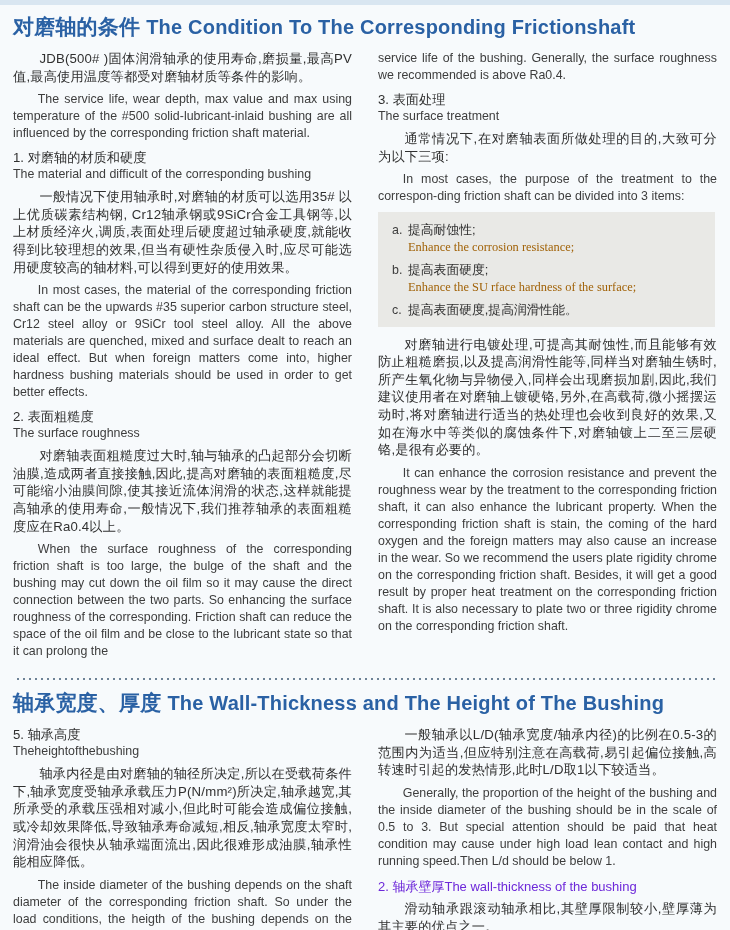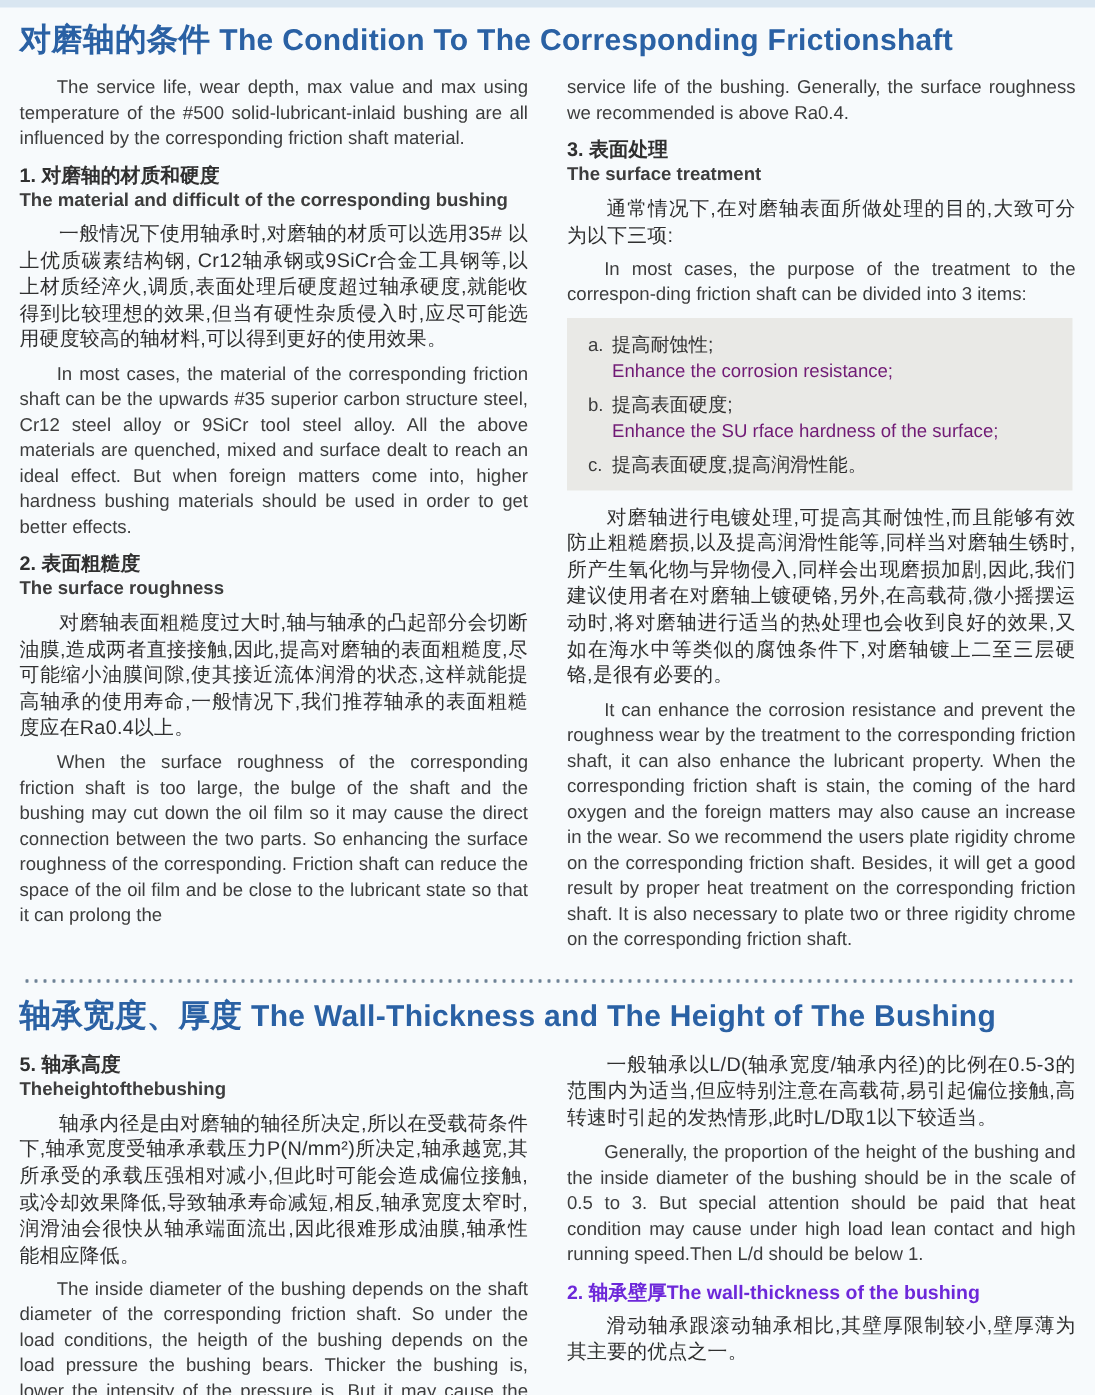--- a/index.html
+++ b/index.html
@@ -31,36 +31,36 @@
     margin:0 0 6px 0; color:#303030;
     letter-spacing:.2px;
   }
   .p-en {
     font-size:12.4px; line-height:17px;
     text-indent:2em; text-align:justify;
     margin:0 0 7px 0; color:#3d3d3d;
   }
   .p-en.no-indent { text-indent:0; }
 
-  .subhead { margin:5px 0 5px 0;font-weight:bold; }
+  .subhead { margin:5px 0 5px 0; }
   .subhead .zh { display:block; font-size:13.2px; line-height:17px; color:#303030; }
   .subhead .en { display:block; font-size:12.4px; line-height:17px; color:#3d3d3d; }
   .subhead.inline { font-size:13px; line-height:17px; color:#6d28d9; margin:8px 0 5px 0; }
 
   .graybox {
     background:#e9e9e6;
     padding:10px 12px 8px 14px;
     margin:3px 2px 9px 0;
   }
   .box-item { display:flex; margin:0 0 7px 0; }
   .box-item:last-child { margin-bottom:0; }
   .box-label { flex:0 0 16px; font-size:12.4px; line-height:16.5px; color:#3d3d3d; }
   .box-body { flex:1; }
   .box-zh { font-size:12.8px; line-height:16.5px; color:#303030; }
-  .box-en { font-size:12.4px; line-height:16.5px; color:#701a75; }
+  .box-en { font-size:12.4px; line-height:16.5px; color:#a16207;font-family:Liberation Serif, serif; }
 
   .divider {
     height:4px;
     margin:10px 2px 9px 2px;
     background-image:radial-gradient(circle, #6e8296 1.1px, transparent 1.3px);
     background-size:6px 4px;
     background-repeat:repeat-x;
     background-position:0 center;
   }
 </style>
@@ -71,20 +71,21 @@
 
 <div class="content">
 
   <div class="section-title">
     <span class="zh">对磨轴的条件</span><span class="en">The Condition To The Corresponding Frictionshaft</span>
   </div>
 
   <div class="cols">
 
     <div class="col">
+      <p class="p-zh">JDB(500# )固体润滑轴承的使用寿命,磨损量,最高PV值,最高使用温度等都受对磨轴材质等条件的影响。</p>
       <p class="p-en">The service life, wear depth, max value and max using temperature of the #500 solid-lubricant-inlaid bushing are all influenced by the corresponding friction shaft material.</p>
       <div class="subhead">
         <span class="zh">1. 对磨轴的材质和硬度</span>
         <span class="en">The material and difficult of the corresponding bushing</span>
       </div>
       <p class="p-zh">一般情况下使用轴承时,对磨轴的材质可以选用35# 以上优质碳素结构钢, Cr12轴承钢或9SiCr合金工具钢等,以上材质经淬火,调质,表面处理后硬度超过轴承硬度,就能收得到比较理想的效果,但当有硬性杂质侵入时,应尽可能选用硬度较高的轴材料,可以得到更好的使用效果。</p>
       <p class="p-en">In most cases, the material of the corresponding friction shaft can be the upwards #35 superior carbon structure steel, Cr12 steel alloy or 9SiCr tool steel alloy. All the above materials are quenched, mixed and surface dealt to reach an ideal effect. But when foreign matters come into, higher hardness bushing materials should be used in order to get better effects.</p>
       <div class="subhead">
         <span class="zh">2. 表面粗糙度</span>
         <span class="en">The surface roughness</span>

